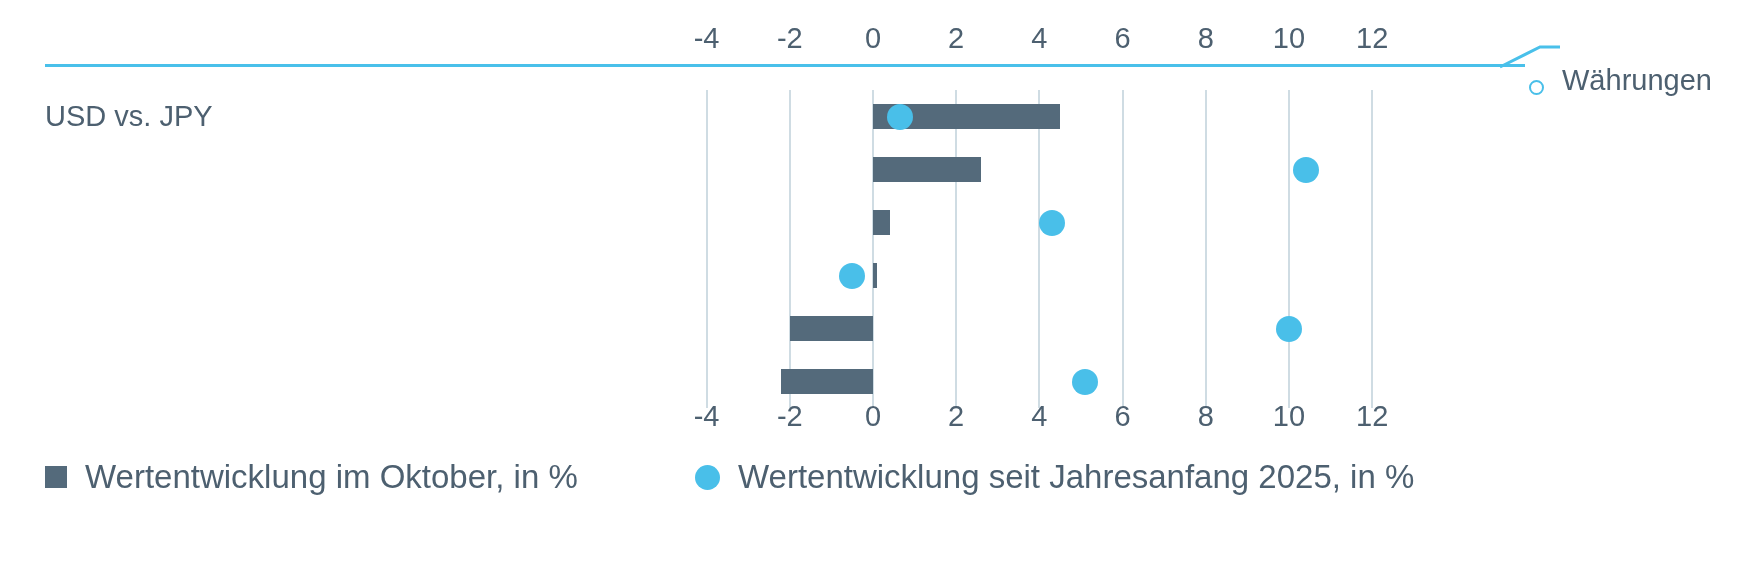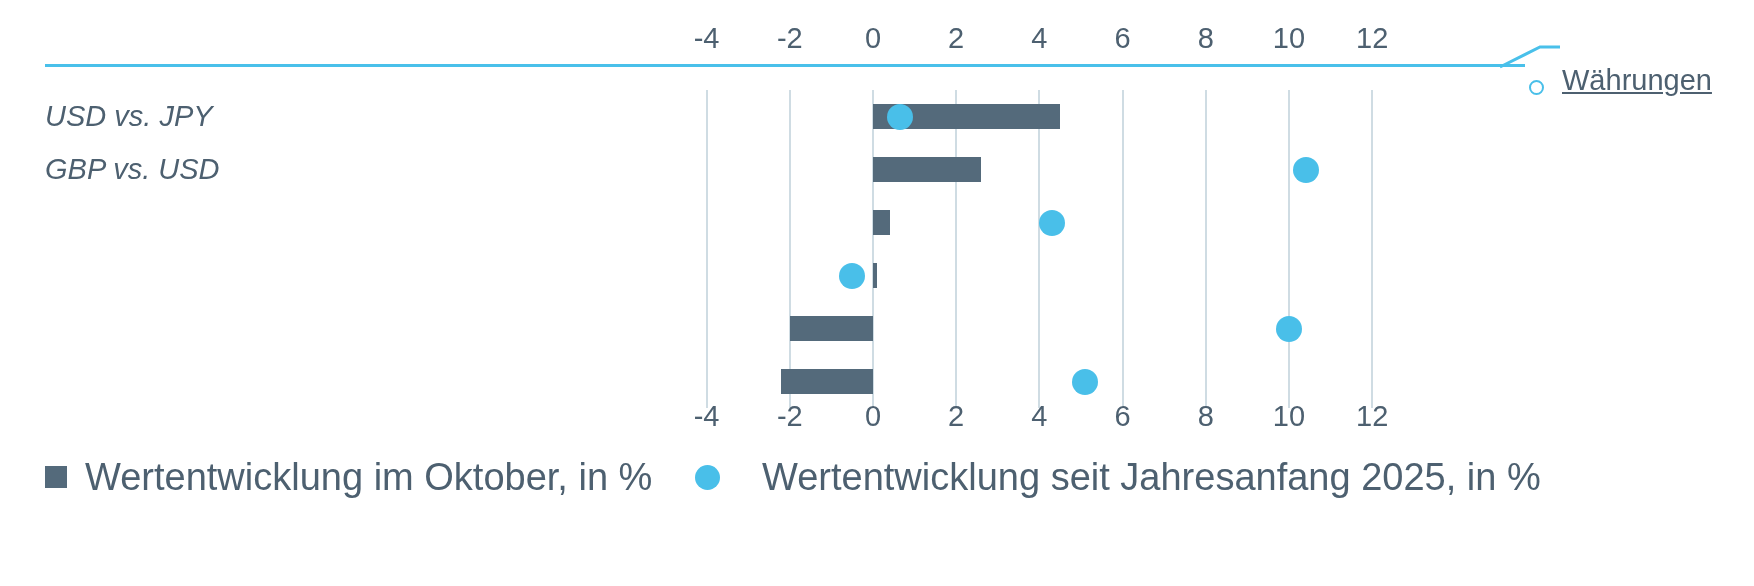--- a/index.html
+++ b/index.html
@@ -23,21 +23,21 @@
     position:absolute;left:45px;top:64px;width:1480px;height:3px;
     background:#49c0ea;
   }
   
   .rule-tail{
     position:absolute;left:1500px;top:47px;width:60px;height:20px;
     overflow:visible;
   }
 
   
-  .cat-labels{position:absolute;left:45px;top:90px;width:560px;font-style:italic;}
+  .cat-labels{position:absolute;left:45px;top:90px;width:560px;}
   .cat-label{
     height:53px;line-height:53px;
     font-size:29px;color:#4d6070;white-space:nowrap;
   }
 
   
   .plot{
     position:absolute;left:0;top:90px;width:1754px;height:318px;
   }
   .gridline{
@@ -60,60 +60,59 @@
   .axis-top{top:22px;}
   .axis-bottom{top:400px;}
   .tick{
     position:absolute;top:0;font-size:29px;color:#4d6070;
     transform:translateX(-50%);white-space:nowrap;
   }
 
   
   .series-title{
     position:absolute;left:1562px;top:64px;
-    font-size:29px;color:#4d6070;white-space:nowrap;text-decoration:underline;
+    font-size:29px;color:#4d6070;white-space:nowrap;
   }
   .series-marker{
     position:absolute;left:1529px;top:80px;
     width:15px;height:15px;border-radius:50%;
     border:2px solid #49bfe9;background:#ffffff;
     box-sizing:border-box;
   }
 
   
   .legend{
     position:absolute;left:45px;top:455px;width:1700px;height:50px;
   }
   .legend-item{position:absolute;top:0;height:44px;display:flex;align-items:center;}
   .legend-swatch-square{
     width:22px;height:22px;background:#546a7b;margin-right:18px;flex:none;
   }
   .legend-swatch-dot{
     width:25px;height:25px;border-radius:50%;background:#49bfe9;margin-right:18px;flex:none;
   }
-  .legend-text{font-size:38px;color:#4d6070;white-space:nowrap;}
+  .legend-text{font-size:33px;color:#4d6070;white-space:nowrap;}
   #legend-0{left:0;}
-  #legend-1{left:650px;gap:24px;}
+  #legend-1{left:650px;}
 </style>
 </head>
 <body>
 
 <div class="chart-root">
 
   <div class="top-rule"></div>
   <svg class="rule-tail" viewBox="0 0 60 20" width="60" height="20">
     <path d="M0 20 L40 0 L60 0" stroke="#49c0ea" stroke-width="3" fill="none"></path>
   </svg>
 
   <div class="series-marker"></div>
   <div class="series-title">Währungen</div>
 
   <div class="cat-labels">
     <div class="cat-label">USD vs. JPY</div>
-    <div class="cat-label">GBP vs. USD</div>
   </div>
 
   <div class="axis axis-top" id="axis-top">
       <div class="tick" style="left: 706.6px;">-4</div>
       <div class="tick" style="left: 789.8px;">-2</div>
       <div class="tick" style="left: 873px;">0</div>
       <div class="tick" style="left: 956.2px;">2</div>
       <div class="tick" style="left: 1039.4px;">4</div>
       <div class="tick" style="left: 1122.6px;">6</div>
       <div class="tick" style="left: 1205.8px;">8</div>

